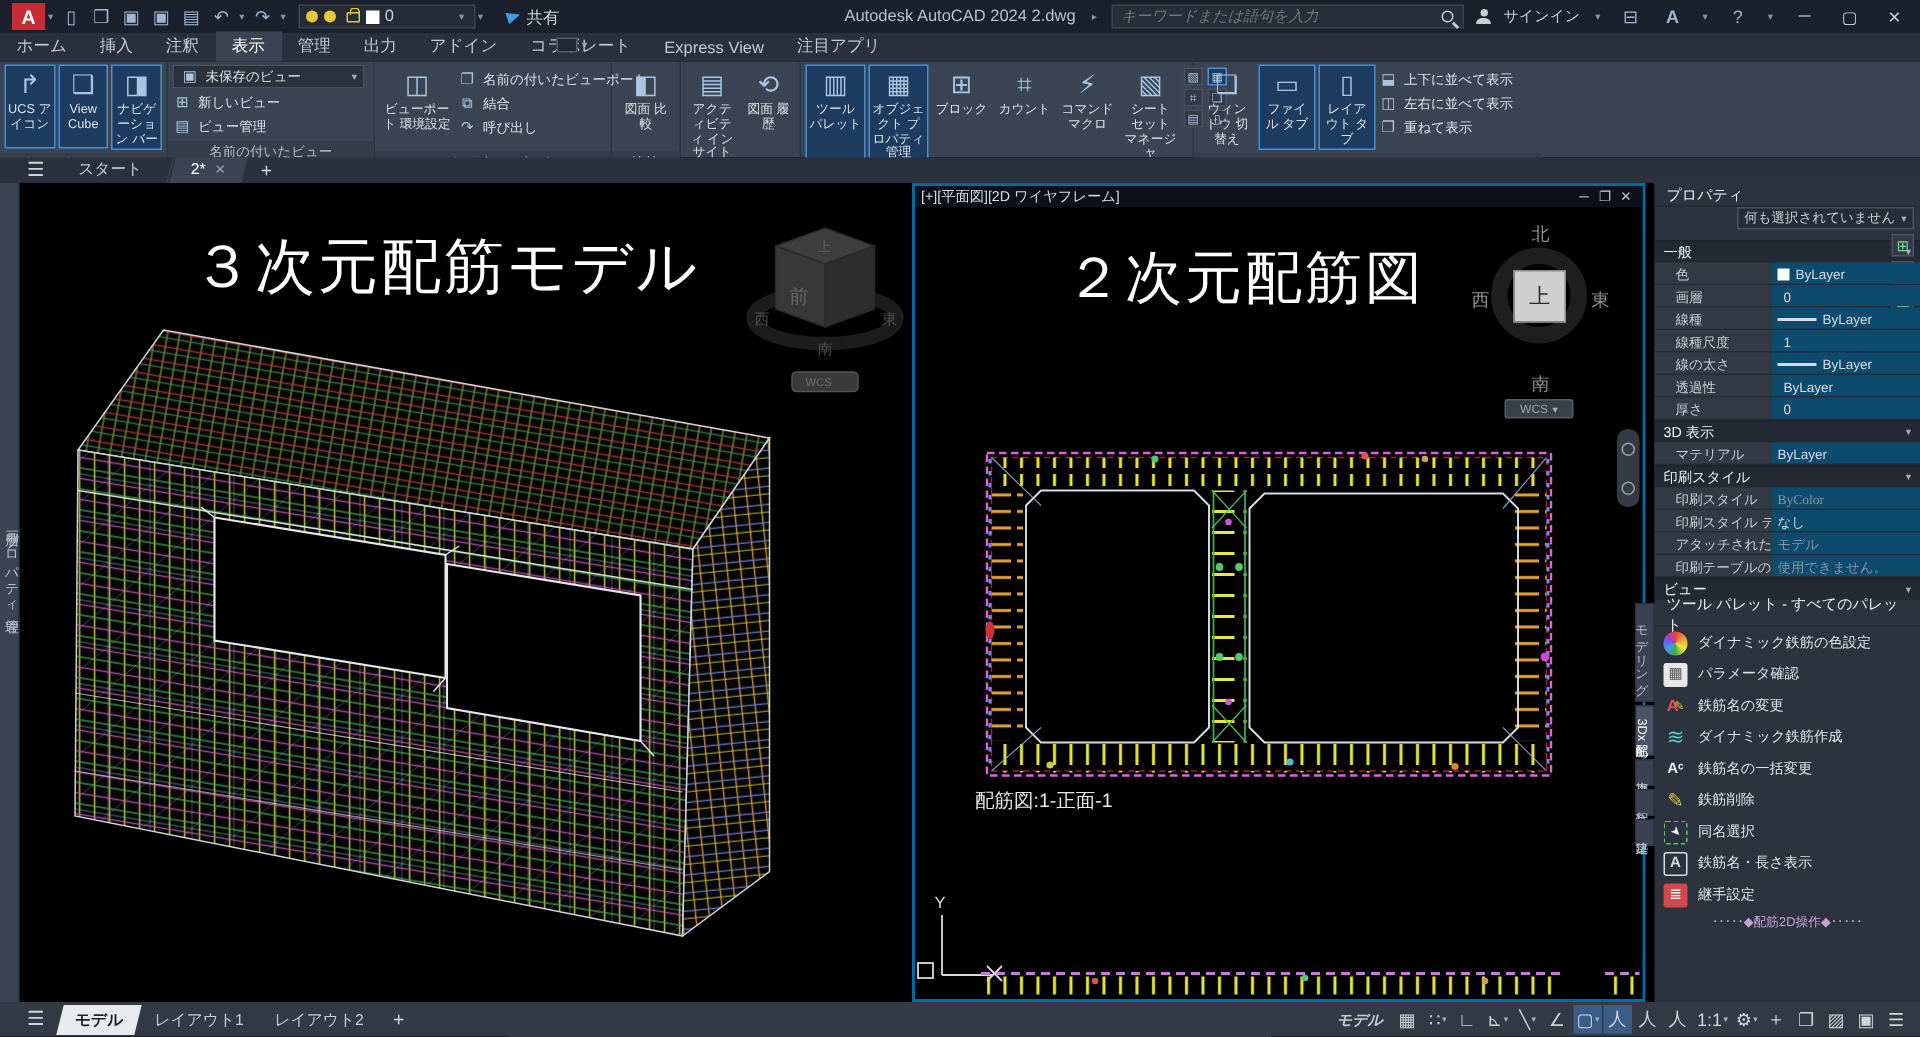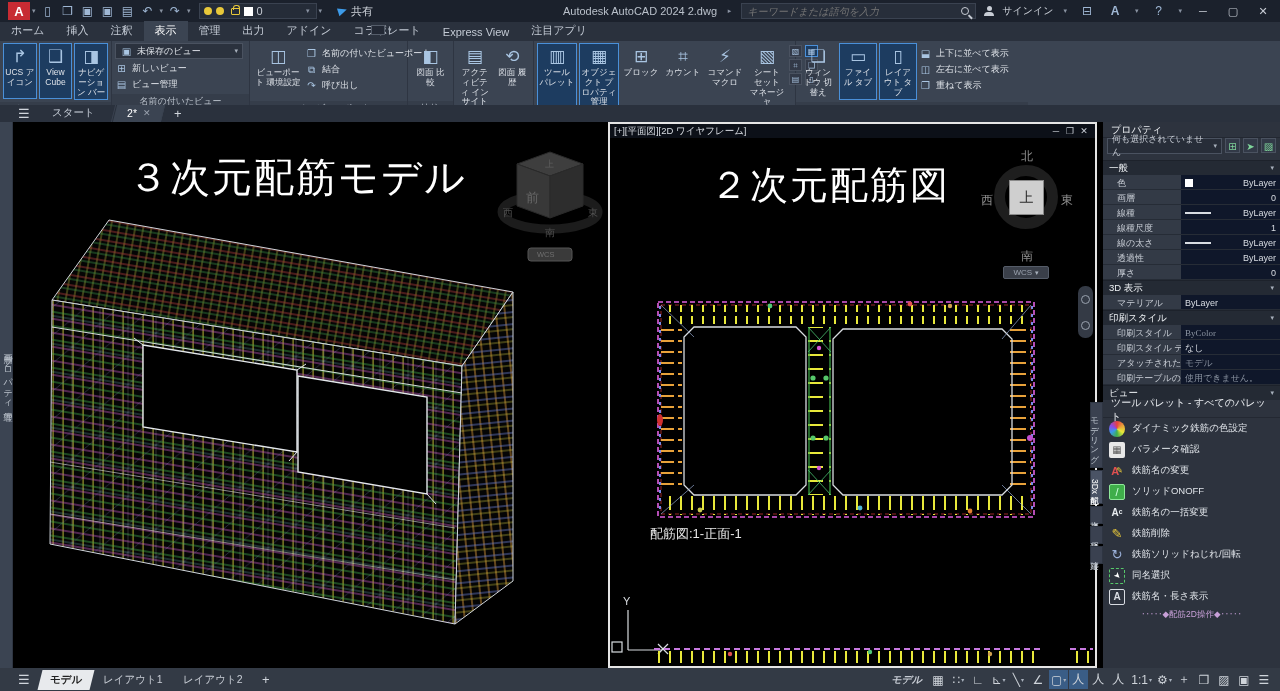--- a/index.html
+++ b/index.html
@@ -78,21 +78,21 @@
   .newtab { padding:0 8px 1px; font-size:13px; color:#d0d5dc; }
 
   
   #canvas { position:absolute; top:122px; left:0; width:1280px; height:546px; background:#000; }
   #layer-strip { position:absolute; top:0; left:0; width:13px; height:546px; background:#3b4452; border-right:1px solid #2e3542; }
   #layer-strip span { position:absolute; top:225px; left:1px; writing-mode:vertical-rl; font-size:9px; color:#b9c0ca; letter-spacing:1px; }
   #label3d { position:absolute; left:128px; top:28px; color:#fff; font-size:40px; letter-spacing:2px; }
   #label2d { position:absolute; left:100px; top:22px; color:#fff; font-size:38px; letter-spacing:2px; }
 
   
-  #vpwin { position:absolute; left:608px; top:0px; width:489px; height:546px; border:2px solid #e5e5e5; background:#000; }
+  #vpwin { position:absolute; left:608px; top:0px; width:489px; height:546px; border:2px solid #0369a1; background:#000; }
   #vpwin .vptitle { height:14px; background:#0c1018; color:#d8dce2; font-size:9.5px; display:flex; align-items:center; padding:0 4px; }
   #vpwin .vptitle .t { flex:1; }
   #vpwin .vptitle .b { width:14px; text-align:center; color:#c8cdd5; font-size:9px; }
   #vpcontent { position:relative; width:100%; height:528px; }
 
   
   #vcube2 { position:absolute; right:22px; top:10px; width:92px; height:122px; color:#8f8f8f; font-size:12px; }
   #vcube2 .ring { position:absolute; left:13px; top:17px; width:64px; height:64px; border-radius:50%;
     border:11px solid #1e1e1e; }
   #vcube2 .face { position:absolute; left:28px; top:32px; width:35px; height:35px; background:#cfcfcf;
@@ -103,30 +103,30 @@
   #vcube2 .e { position:absolute; left:80px; top:44px; }
   #vcube2 .wcs { position:absolute; left:22px; top:118px; width:46px; height:13px; background:#3a3f49;
     border:1px solid #555c68; border-radius:2px; color:#9aa2ae; font-size:8px; display:flex; align-items:center; justify-content:center; gap:3px;}
   #navbar2 { position:absolute; right:2px; top:148px; width:15px; height:52px; background:#343a45; border-radius:7px;
     display:flex; flex-direction:column; align-items:center; justify-content:space-around; }
   #navbar2 i { width:9px; height:9px; border:1.5px solid #9aa2ae; border-radius:50%; }
 
   
   #rightpanel { position:absolute; left:1103px; top:0; width:177px; height:546px; background:#2d333e; }
   .pal-title { height:16px; background:#2d333e; color:#e8ebef; font-size:10px; display:flex; align-items:center; padding:0 8px; border-bottom:1px solid #232832; }
-  .sel-row { height:22px; display:flex; align-items:flex-start; gap:3px; padding:0 4px; }
+  .sel-row { height:22px; display:flex; align-items:flex-end; gap:3px; padding:0 4px;flex-direction:column; }
   .sel-box { flex:1; height:16px; background:#272d38; border:1px solid #4a5260; color:#c8cdd5; font-size:9px;
     display:flex; align-items:center; padding:0 4px; gap:4px; }
   .sel-box .cv { flex:1; }
   .sel-ic { width:15px; height:15px; font-size:10px; text-align:center; line-height:15px; background:#323947; border:1px solid #4a5260; color:#7fd49a;}
   .sec-h { height:15px; background:#242a34; color:#eef1f4; font-size:9.5px; display:flex; align-items:center; padding:0 6px; border-top:1px solid #1d222b; }
   .sec-h .cv { flex:1; }
   .prow { display:flex; height:15px; font-size:9px; border-bottom:1px solid #262c36; }
   .plabel { width:78px; background:#333a46; color:#c8cdd5; padding:2px 4px 0 14px; white-space:nowrap; overflow:hidden;}
-  .pval { flex:1; background:#0f172a; color:#d8dce2; padding:2px 4px 0; display:flex; align-items:center; gap:4px; white-space:nowrap; overflow:hidden;justify-content:space-between;}
+  .pval { flex:1; background:#0c4a6e; color:#d8dce2; padding:2px 4px 0; display:flex; align-items:center; gap:4px; white-space:nowrap; overflow:hidden;}
   .pval.muted { color:#8a93a0;font-family:Liberation Serif, serif; }
   .sw-color { width:8px; height:8px; background:#fff; display:inline-block; }
   .sw-line { width:26px; height:0; border-top:2px solid #d8dce2; display:inline-block; }
 
   
   #tpal { position:relative; }
   .tp-item { display:flex; align-items:center; gap:7px; height:21px; padding:0 6px; color:#dfe3e8; font-size:9.5px; white-space:nowrap; }
   .tp-ic { width:16px; height:16px; flex:none; display:flex; align-items:center; justify-content:center; font-size:11px; border-radius:2px; }
   .tpic-wheel { background:conic-gradient(#e84040,#e8a23a,#e8e83a,#3fae4a,#3a9ae8,#8a4ae8,#e84040); border-radius:50%; }
   .tpic-table { background:#e8e8e8; color:#555; font-size:10px; }
@@ -768,51 +768,51 @@
           <div class="tp-item">
             <span class="tp-ic tpic-table"></span>
             <span>パラメータ確認</span>
           </div>
 
           <div class="tp-item">
             <span class="tp-ic tpic-apen"></span>
             <span>鉄筋名の変更</span>
           </div>
 
-
           <div class="tp-item">
-            <span class="tp-ic tpic-solid"></span>
-            <span>ソリッドONOFF</span>
-          </div>
+            <span class="tp-ic tpic-rebar"></span>
+            <span>ダイナミック鉄筋作成</span>
+          </div>
+
 
           <div class="tp-item">
             <span class="tp-ic tpic-abatch"></span>
             <span>鉄筋名の一括変更</span>
           </div>
 
           <div class="tp-item">
             <span class="tp-ic tpic-pencil"></span>
             <span>鉄筋削除</span>
           </div>
 
-          <div class="tp-item">
-            <span class="tp-ic tpic-rotate"></span>
-            <span>鉄筋ソリッドねじれ/回転</span>
-          </div>
 
           <div class="tp-item">
             <span class="tp-ic tpic-select"></span>
             <span>同名選択</span>
           </div>
 
           <div class="tp-item">
             <span class="tp-ic tpic-abox"></span>
             <span>鉄筋名・長さ表示</span>
           </div>
 
+          <div class="tp-item">
+            <span class="tp-ic tpic-doc"></span>
+            <span>継手設定</span>
+          </div>
         </div>
       <div class="tp-sep">･････◆配筋2D操作◆･････</div>
     </div>
   </div>
 </div>
 
 <div id="statusbar">
   <span class="burger">☰</span>
   <div style="display:flex">
 

